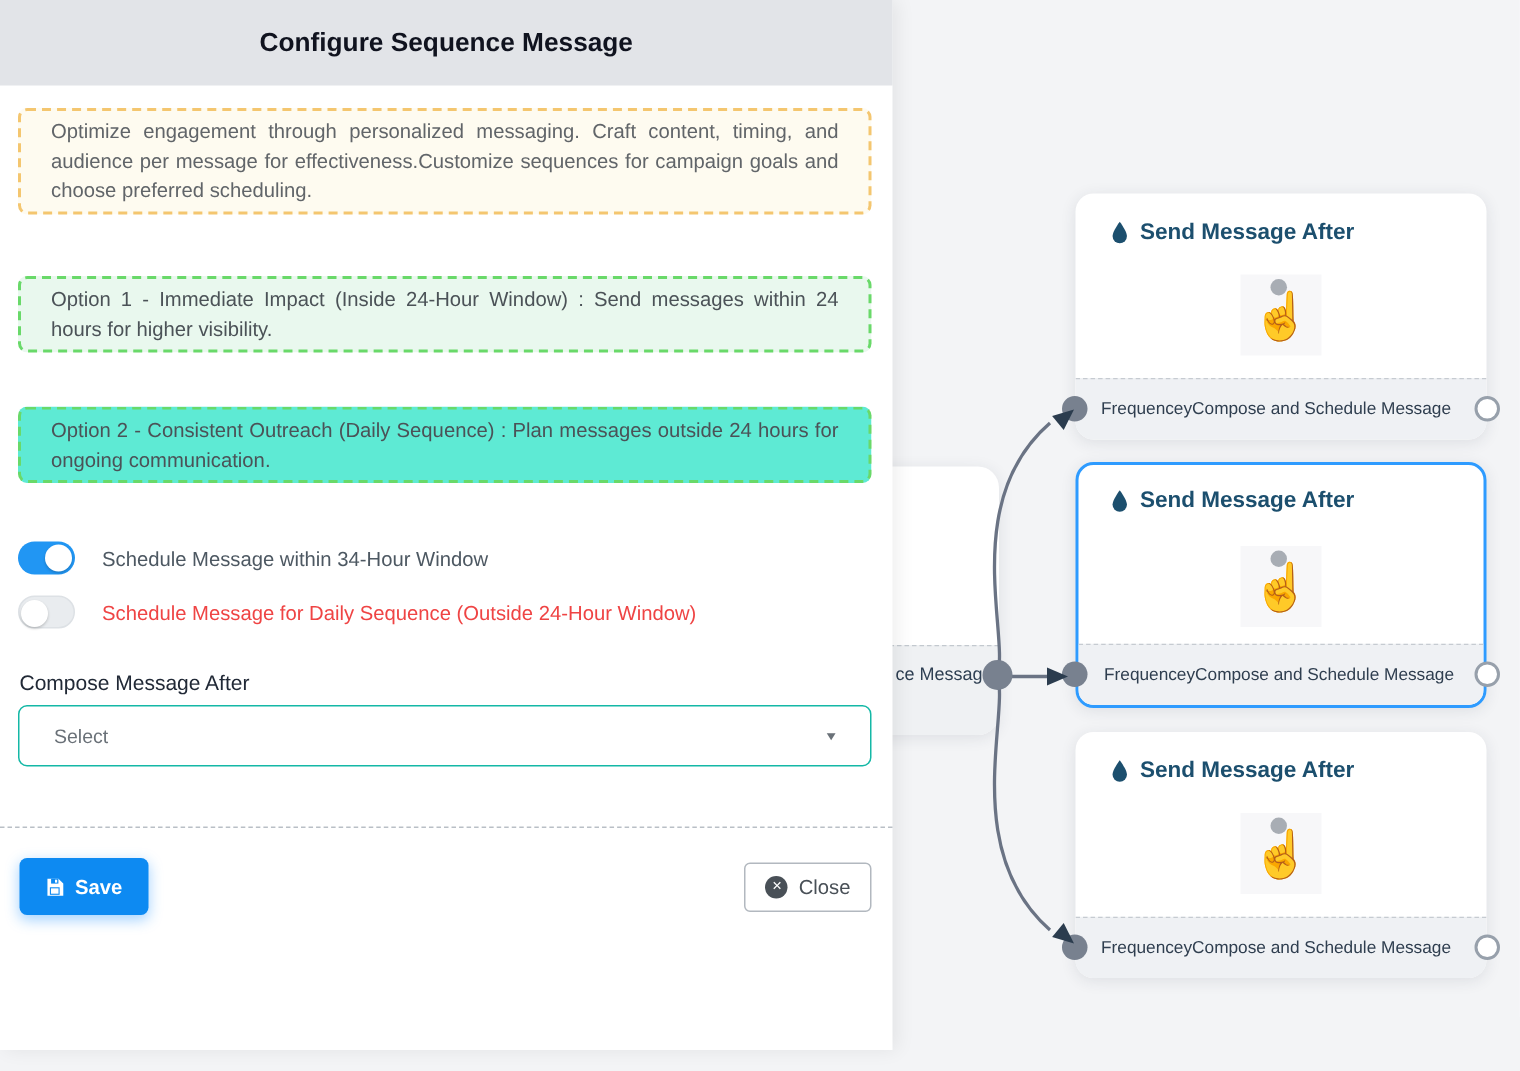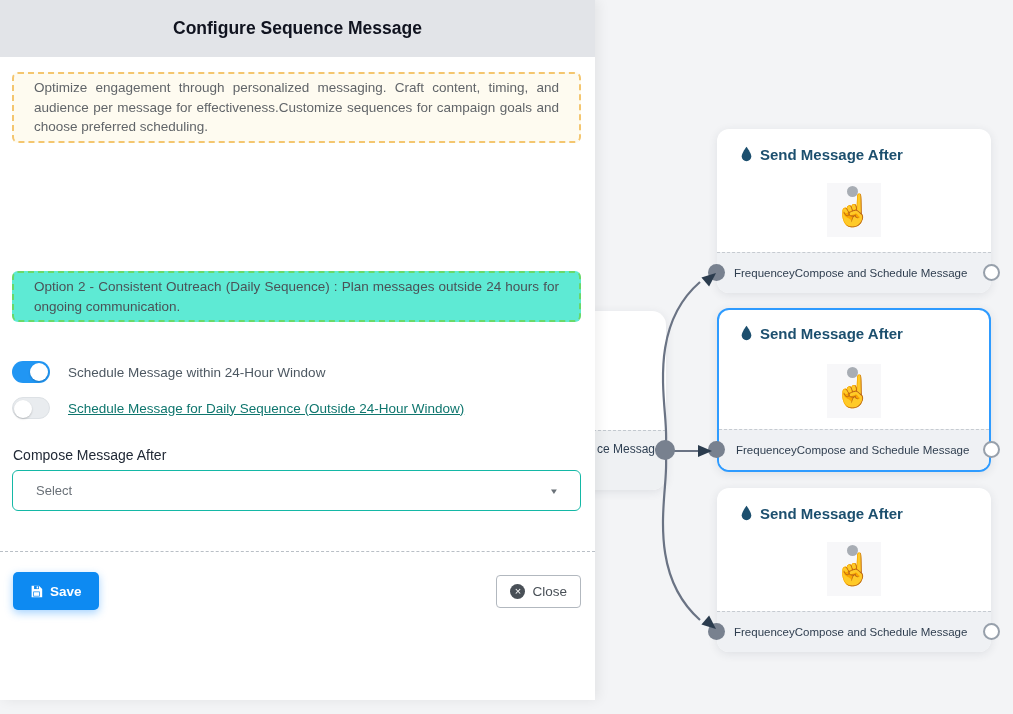--- a/index.html
+++ b/index.html
@@ -13,21 +13,21 @@
   .flow-card { position:absolute; background:#fff; border-radius:12px;
                box-shadow:0 2px 10px rgba(40,50,70,.10); }
 
   .partial-card { left:558px; top:311px; width:108px; height:179px; border-radius:14px; z-index:1; }
   .partial-card .p-footer { position:absolute; top:119px; left:0; right:0; bottom:0;
                border-top:1px dashed #c3c9cf; background:#eff1f3; border-radius:0 0 14px 14px; }
   .partial-card .p-label { position:absolute; left:39px; top:11px; font-size:12px; color:#2e3f52; white-space:nowrap; }
 
   .node { left:717px; width:274px; height:164px; z-index:2; }
   .node.selected { border:2px solid #2e9bff; }
-  .node-title { display:flex; gap:7px; padding:17px 0 0 23px;
+  .node-title { display:flex; align-items:center; gap:7px; padding:17px 0 0 23px;
                 color:#1c4f6e; font-size:15px; font-weight:700; }
   .node.selected .node-title { padding:15px 0 0 21px; }
   .click-box { position:absolute; left:50%; top:54px; transform:translateX(-50%);
                width:54px; height:54px; background:#f7f7f9; display:flex;
                align-items:center; justify-content:center; }
   .click-glyph { font-size:31px; color:#2f2f2f; line-height:1; }
   .click-dot { position:absolute; top:3px; left:20px; width:11px; height:11px;
                border-radius:50%; background:#9aa0a8; opacity:.85; }
   .node-footer { position:absolute; left:0; right:0; bottom:0; height:41px;
                  border-top:1px dashed #c6cbd1; background:#eff1f4;
@@ -60,21 +60,21 @@
   .tr1 { top:361px; } .tr2 { top:397px; }
   .switch { position:relative; width:38px; height:22px; border-radius:11px; cursor:pointer; flex:0 0 auto; }
   .switch.on  { background:#2196f3; }
   .switch.off { background:#e9ecef; border:1px solid #dde1e5; }
   .knob { position:absolute; top:2px; width:18px; height:18px; border-radius:50%; background:#fff;
           box-shadow:0 1px 2px rgba(0,0,0,.2); }
   .switch.on  .knob { right:2px; }
   .switch.off .knob { left:1px; top:1.5px; }
   .t-label { font-size:13.5px; }
   .tr1 .t-label { color:#4d5862; }
-  .tr2 .t-label { color:#0f766e;text-decoration:underline; }
+  .tr2 .t-label { color:#ef4444; }
 
   .field-label { position:absolute; left:13px; top:447px; font-size:14px; color:#212936; }
   .select { position:absolute; left:12px; top:470px; width:569px; height:41px;
             border:1px solid #14b8a6; border-radius:6px; background:#fff;
             display:flex; align-items:center; cursor:pointer; }
   .select-value { margin-left:23px; font-size:13px; color:#6a7178; }
   .select-caret { position:absolute; right:21px; top:50%; transform:translateY(-50%) scaleY(.8);
                   font-size:10px; color:#6a7178; }
 
   .divider { position:absolute; left:0; right:0; top:551px; border-top:1px dashed #b9bfc6; }
@@ -172,27 +172,28 @@
     </svg>
   </div>
 
   <div class="panel">
 
     <div class="panel-header">
       <span class="panel-title">Configure Sequence Message</span>
     </div>
 
     <div class="note warn">Optimize engagement through personalized messaging. Craft content, timing, and audience per message for effectiveness.Customize sequences for campaign goals and choose preferred scheduling.</div>
+    <div class="note ok1">Option 1 - Immediate Impact (Inside 24-Hour Window) : Send messages within 24 hours for higher visibility.</div>
     <div class="note ok2">Option 2 - Consistent Outreach (Daily Sequence) : Plan messages outside 24 hours for ongoing communication.</div>
 
     <div class="toggle-row tr1">
       <span class="switch on">
           <span class="knob"></span>
         </span>
-      <span class="t-label">Schedule Message within 24-Hour Window</span>
+      <span class="t-label">Schedule Message within 34-Hour Window</span>
     </div>
 
     <div class="toggle-row tr2">
       <span class="switch off">
           <span class="knob"></span>
         </span>
       <span class="t-label">Schedule Message for Daily Sequence (Outside 24-Hour Window)</span>
     </div>
 
     <div class="field-label">Compose Message After</div>

